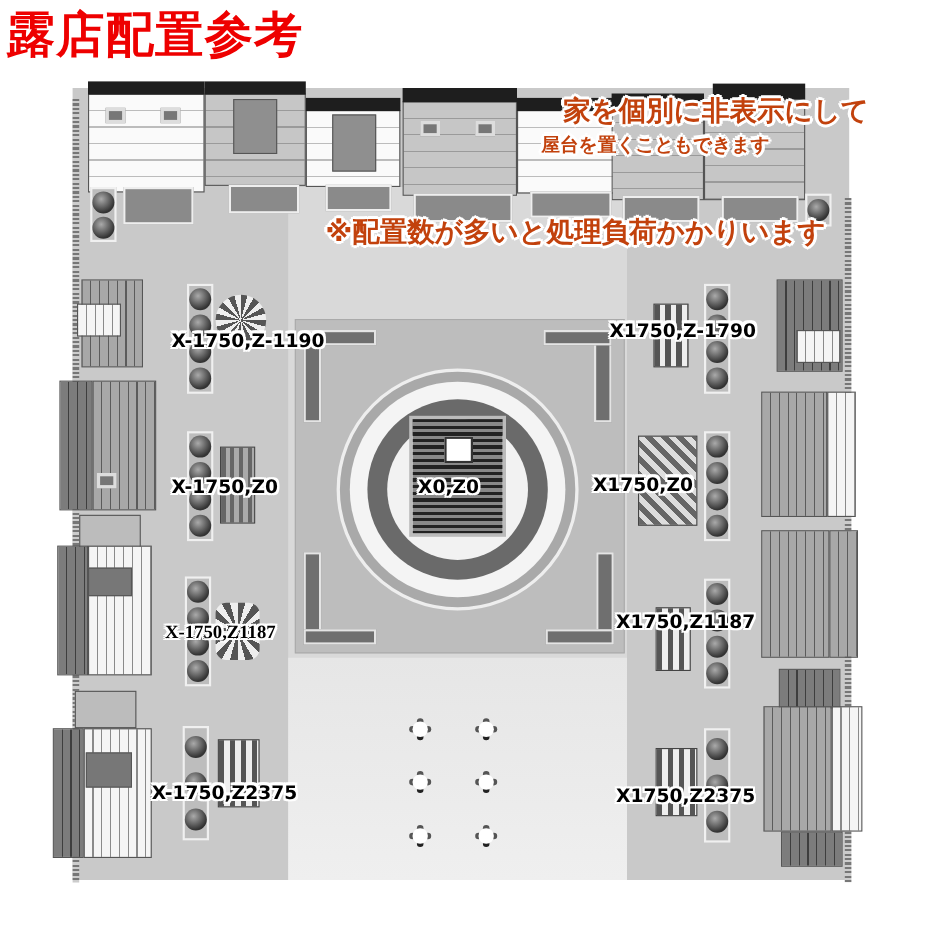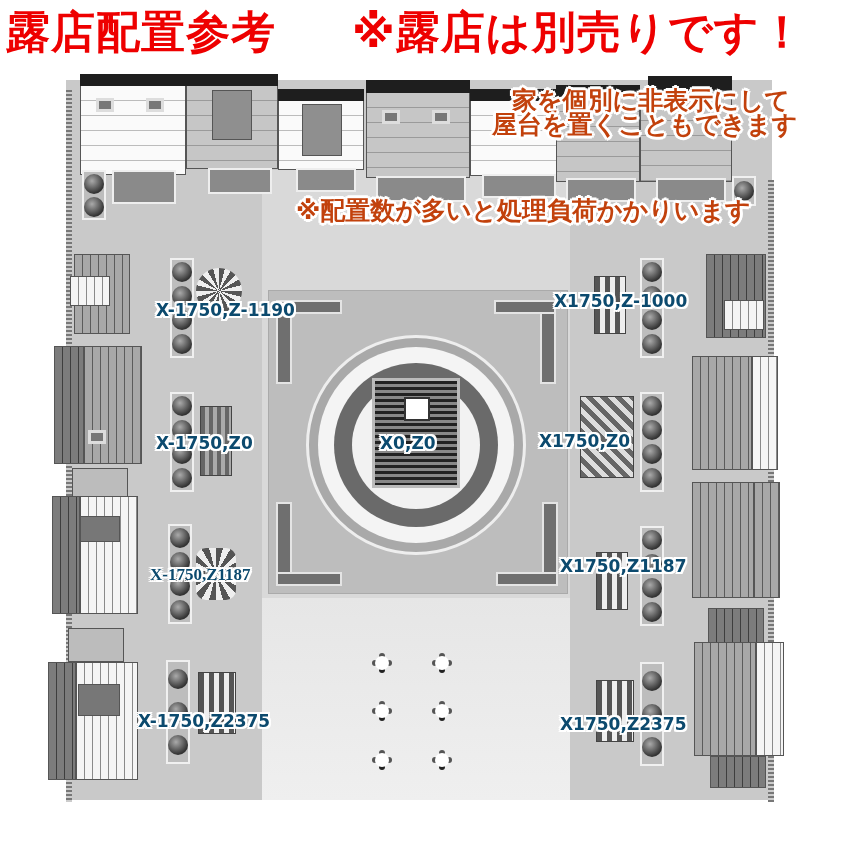--- a/index.html
+++ b/index.html
@@ -36,31 +36,30 @@
   .window { width: 18px; height: 14px; background: #777; border: 3px solid #ddd; box-sizing: border-box; }
   
   .planter { width: 24px; border: 2px solid #f0f0f0; background: #bdbdbd; box-sizing: border-box; display: flex; flex-direction: column; align-items: center; justify-content: space-around; }
   .tree { width: 20px; height: 20px; border-radius: 50%; background: radial-gradient(circle at 40% 35%, #aaa, #333 70%); }
   
   .stall { background: repeating-linear-gradient(90deg, #555 0 5px, #eee 5px 10px); border: 1px solid #444; }
   .stall-fan { background: repeating-conic-gradient(#555 0 15deg, #eee 15deg 30deg); border-radius: 50%; }
   
   .table { width: 14px; height: 14px; border-radius: 50%; background: #fff; box-shadow: 0 -7px 0 -4px #555, 0 7px 0 -4px #222, -7px 0 0 -4px #555, 7px 0 0 -4px #555; }
   
-  .coord { position: absolute; font-family: "DejaVu Sans", sans-serif; font-weight: bold; font-size: 17px; color: #0c4a6e; white-space: nowrap; letter-spacing: 0px;
+  .coord { position: absolute; font-family: "DejaVu Sans", sans-serif; font-weight: bold; font-size: 17px; color: #000000; white-space: nowrap; letter-spacing: 0px;
            text-shadow: 2px 0 0 #fff, -2px 0 0 #fff, 0 2px 0 #fff, 0 -2px 0 #fff, 2px 2px 0 #fff, -2px -2px 0 #fff, 2px -2px 0 #fff, -2px 2px 0 #fff; }
   .note { position: absolute; font-family: "DejaVu Sans", sans-serif; font-weight: bold; color: #c2410c; white-space: nowrap;
           text-shadow: 3px 0 0 #fff, -3px 0 0 #fff, 0 3px 0 #fff, 0 -3px 0 #fff, 2px 2px 0 #fff, -2px -2px 0 #fff, 2px -2px 0 #fff, -2px 2px 0 #fff; }
 </style>
 </head>
 <body>
 
 <div class="abs title-bar">
   <div class="title left">露店配置参考</div>
-  <div class="title right">※露店は別売りです！</div>
 </div>
 
 <div class="abs ground"></div>
 <div class="abs fence-l"></div>
 <div class="abs fence-r"></div>
 <div class="abs plaza-band"></div>
 <div class="abs plaza-light"></div>
 <div class="abs plaza-inner"></div>
 
 <div class="abs house siding-white" style="left:80px;top:85px;width:106px;height:90px;"></div>
@@ -203,24 +202,24 @@
 <div class="abs monument-core"></div>
 
 <div class="abs table" style="left:375px;top:656px;"></div>
 <div class="abs table" style="left:435px;top:656px;"></div>
 <div class="abs table" style="left:375px;top:704px;"></div>
 <div class="abs table" style="left:435px;top:704px;"></div>
 <div class="abs table" style="left:375px;top:753px;"></div>
 <div class="abs table" style="left:435px;top:753px;"></div>
 
 <div class="note" style="left:512px;top:84px;font-size:25px;">家を個別に非表示にして</div>
-<div class="note" style="left:492px;top:108px;font-size:25px;">屋台を置くこともできます</div>
+<div class="note" style="left:492px;top:120px;font-size:17px;">屋台を置くこともできます</div>
 <div class="note" style="left:296px;top:194px;font-size:25px;">※配置数が多いと処理負荷かかりいます</div>
 
 <div class="coord" style="left:156px;top:300px;">X-1750,Z-1190</div>
-<div class="coord" style="left:554px;top:291px;">X1750,Z-1000</div>
+<div class="coord" style="left:554px;top:291px;">X1750,Z-1790</div>
 <div class="coord" style="left:156px;top:433px;">X-1750,Z0</div>
 <div class="coord" style="left:380px;top:433px;border-radius:10px;">X0,Z0</div>
 <div class="coord" style="left:539px;top:431px;">X1750,Z0</div>
 <div class="coord" style="left:150px;top:565px;font-family:Liberation Serif, serif;">X-1750,Z1187</div>
 <div class="coord" style="left:560px;top:556px;">X1750,Z1187</div>
 <div class="coord" style="left:138px;top:711px;">X-1750,Z2375</div>
 <div class="coord" style="left:560px;top:714px;">X1750,Z2375</div>
 
 </body></html>

